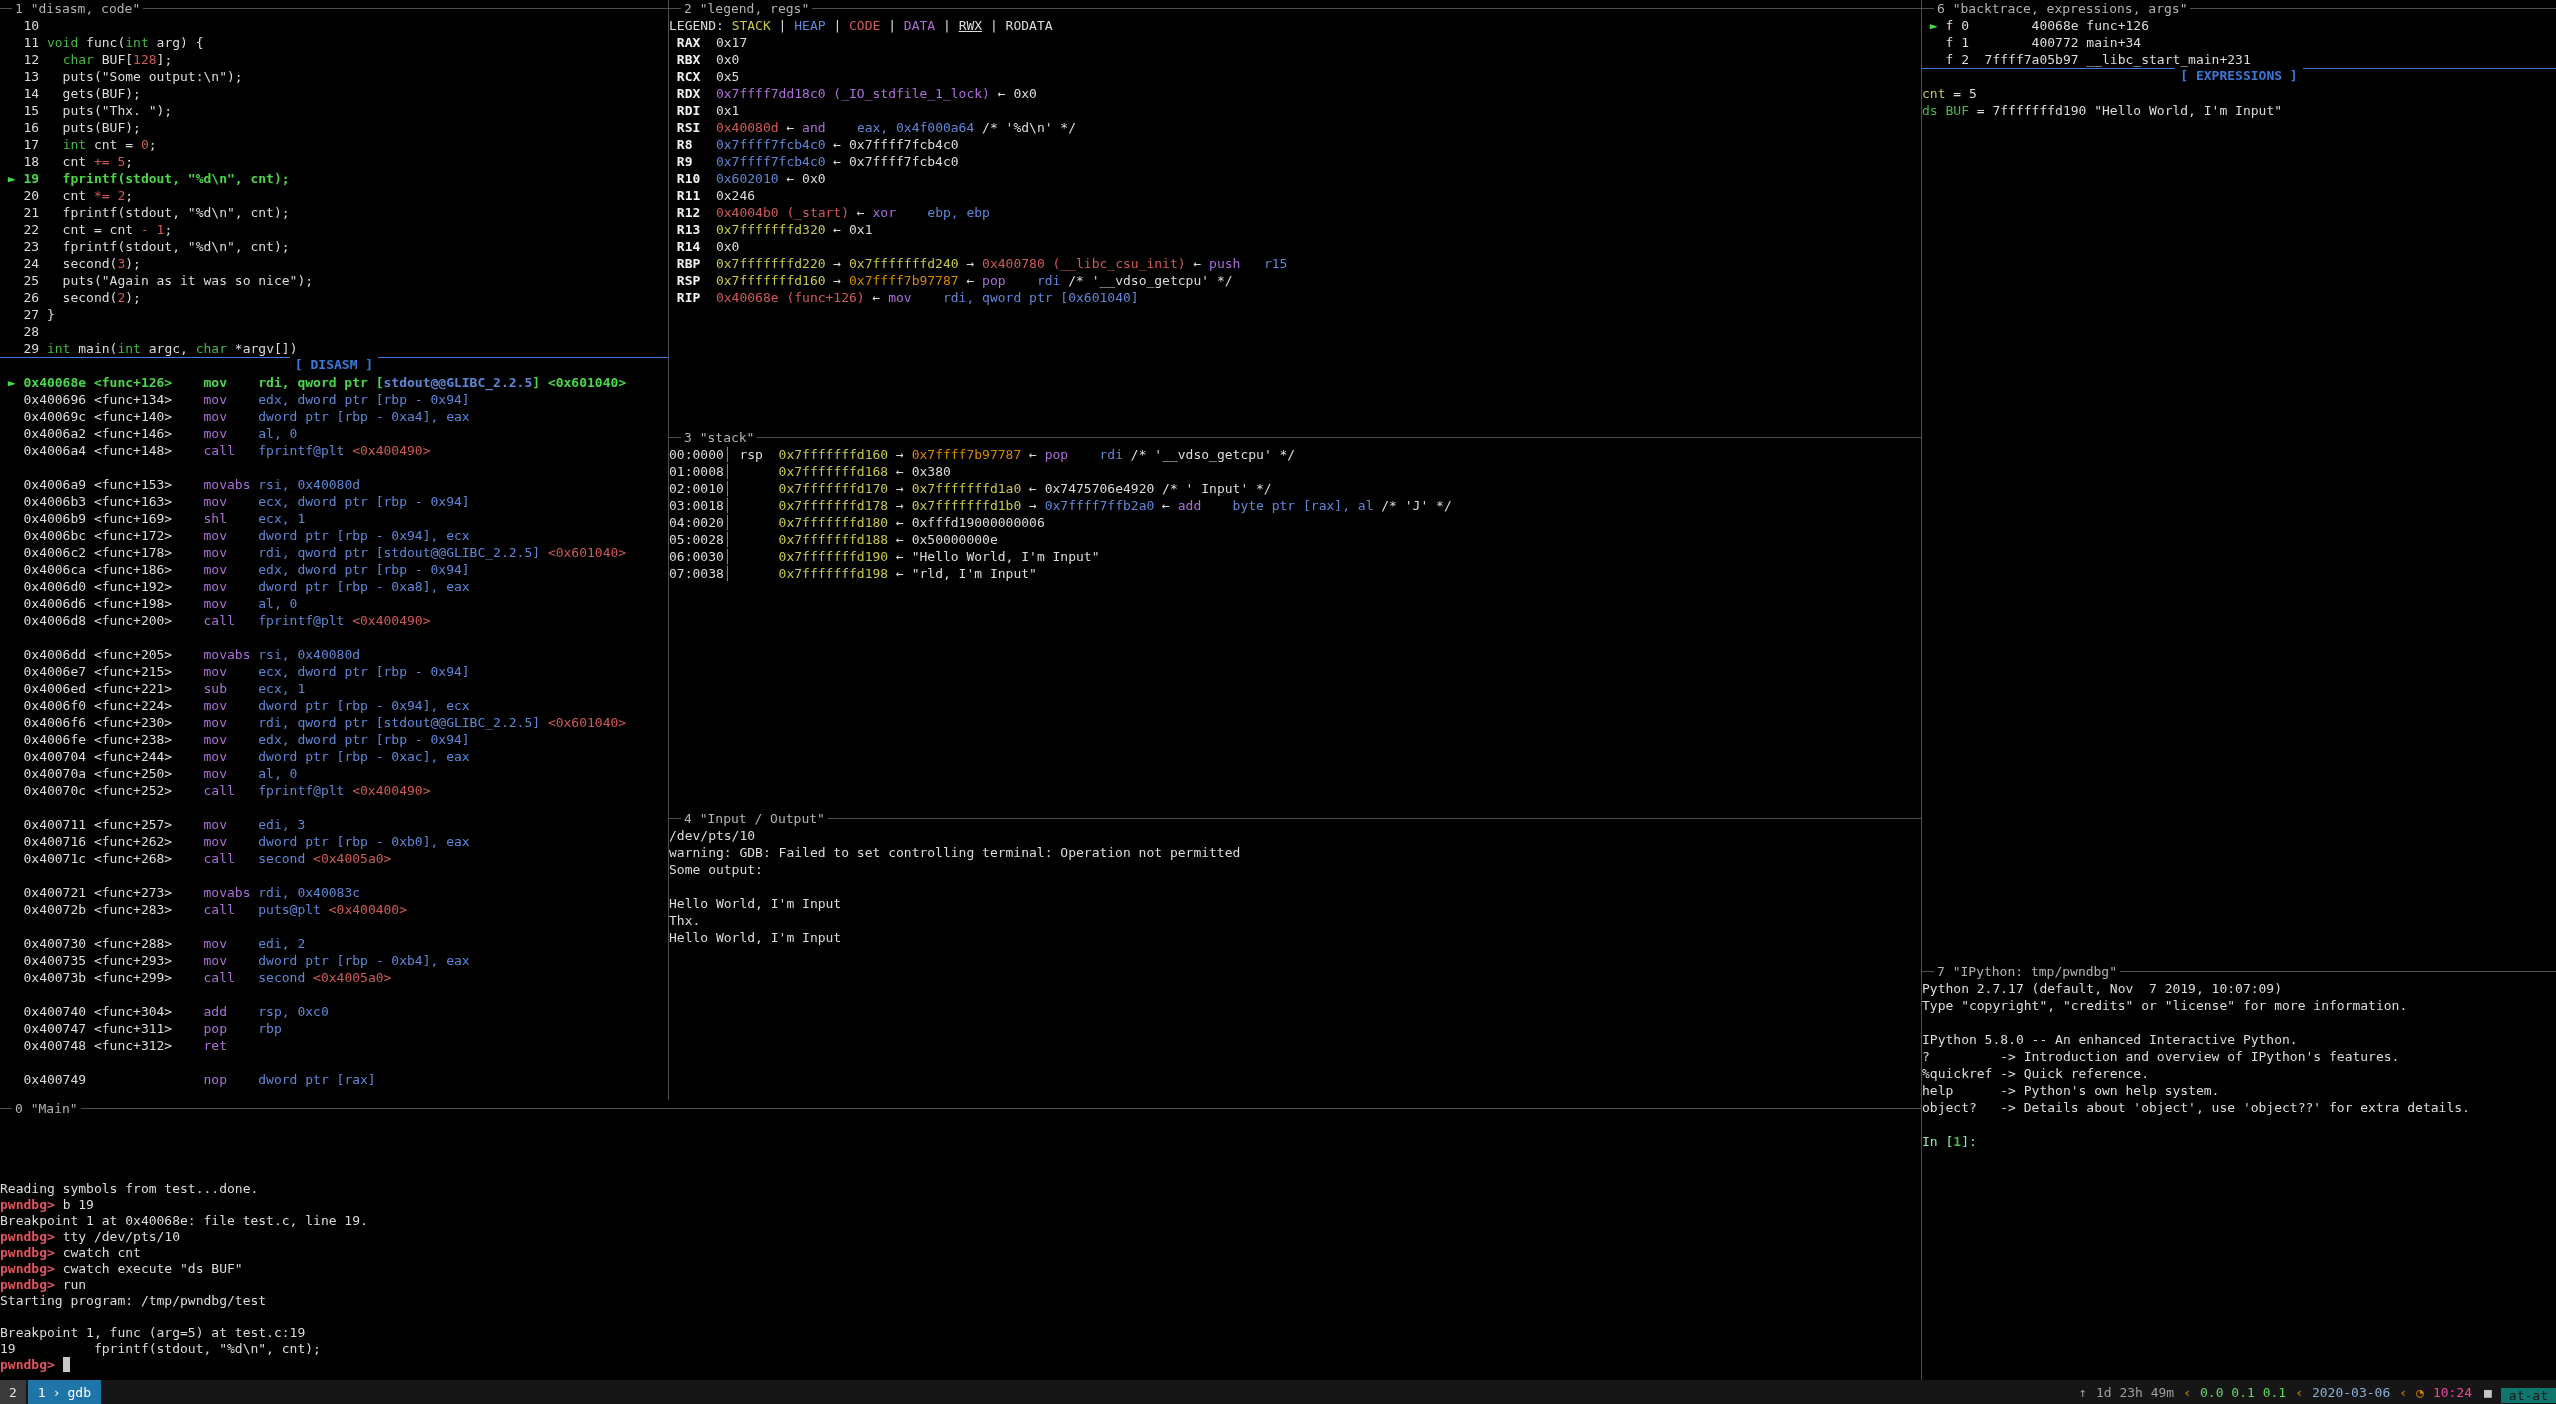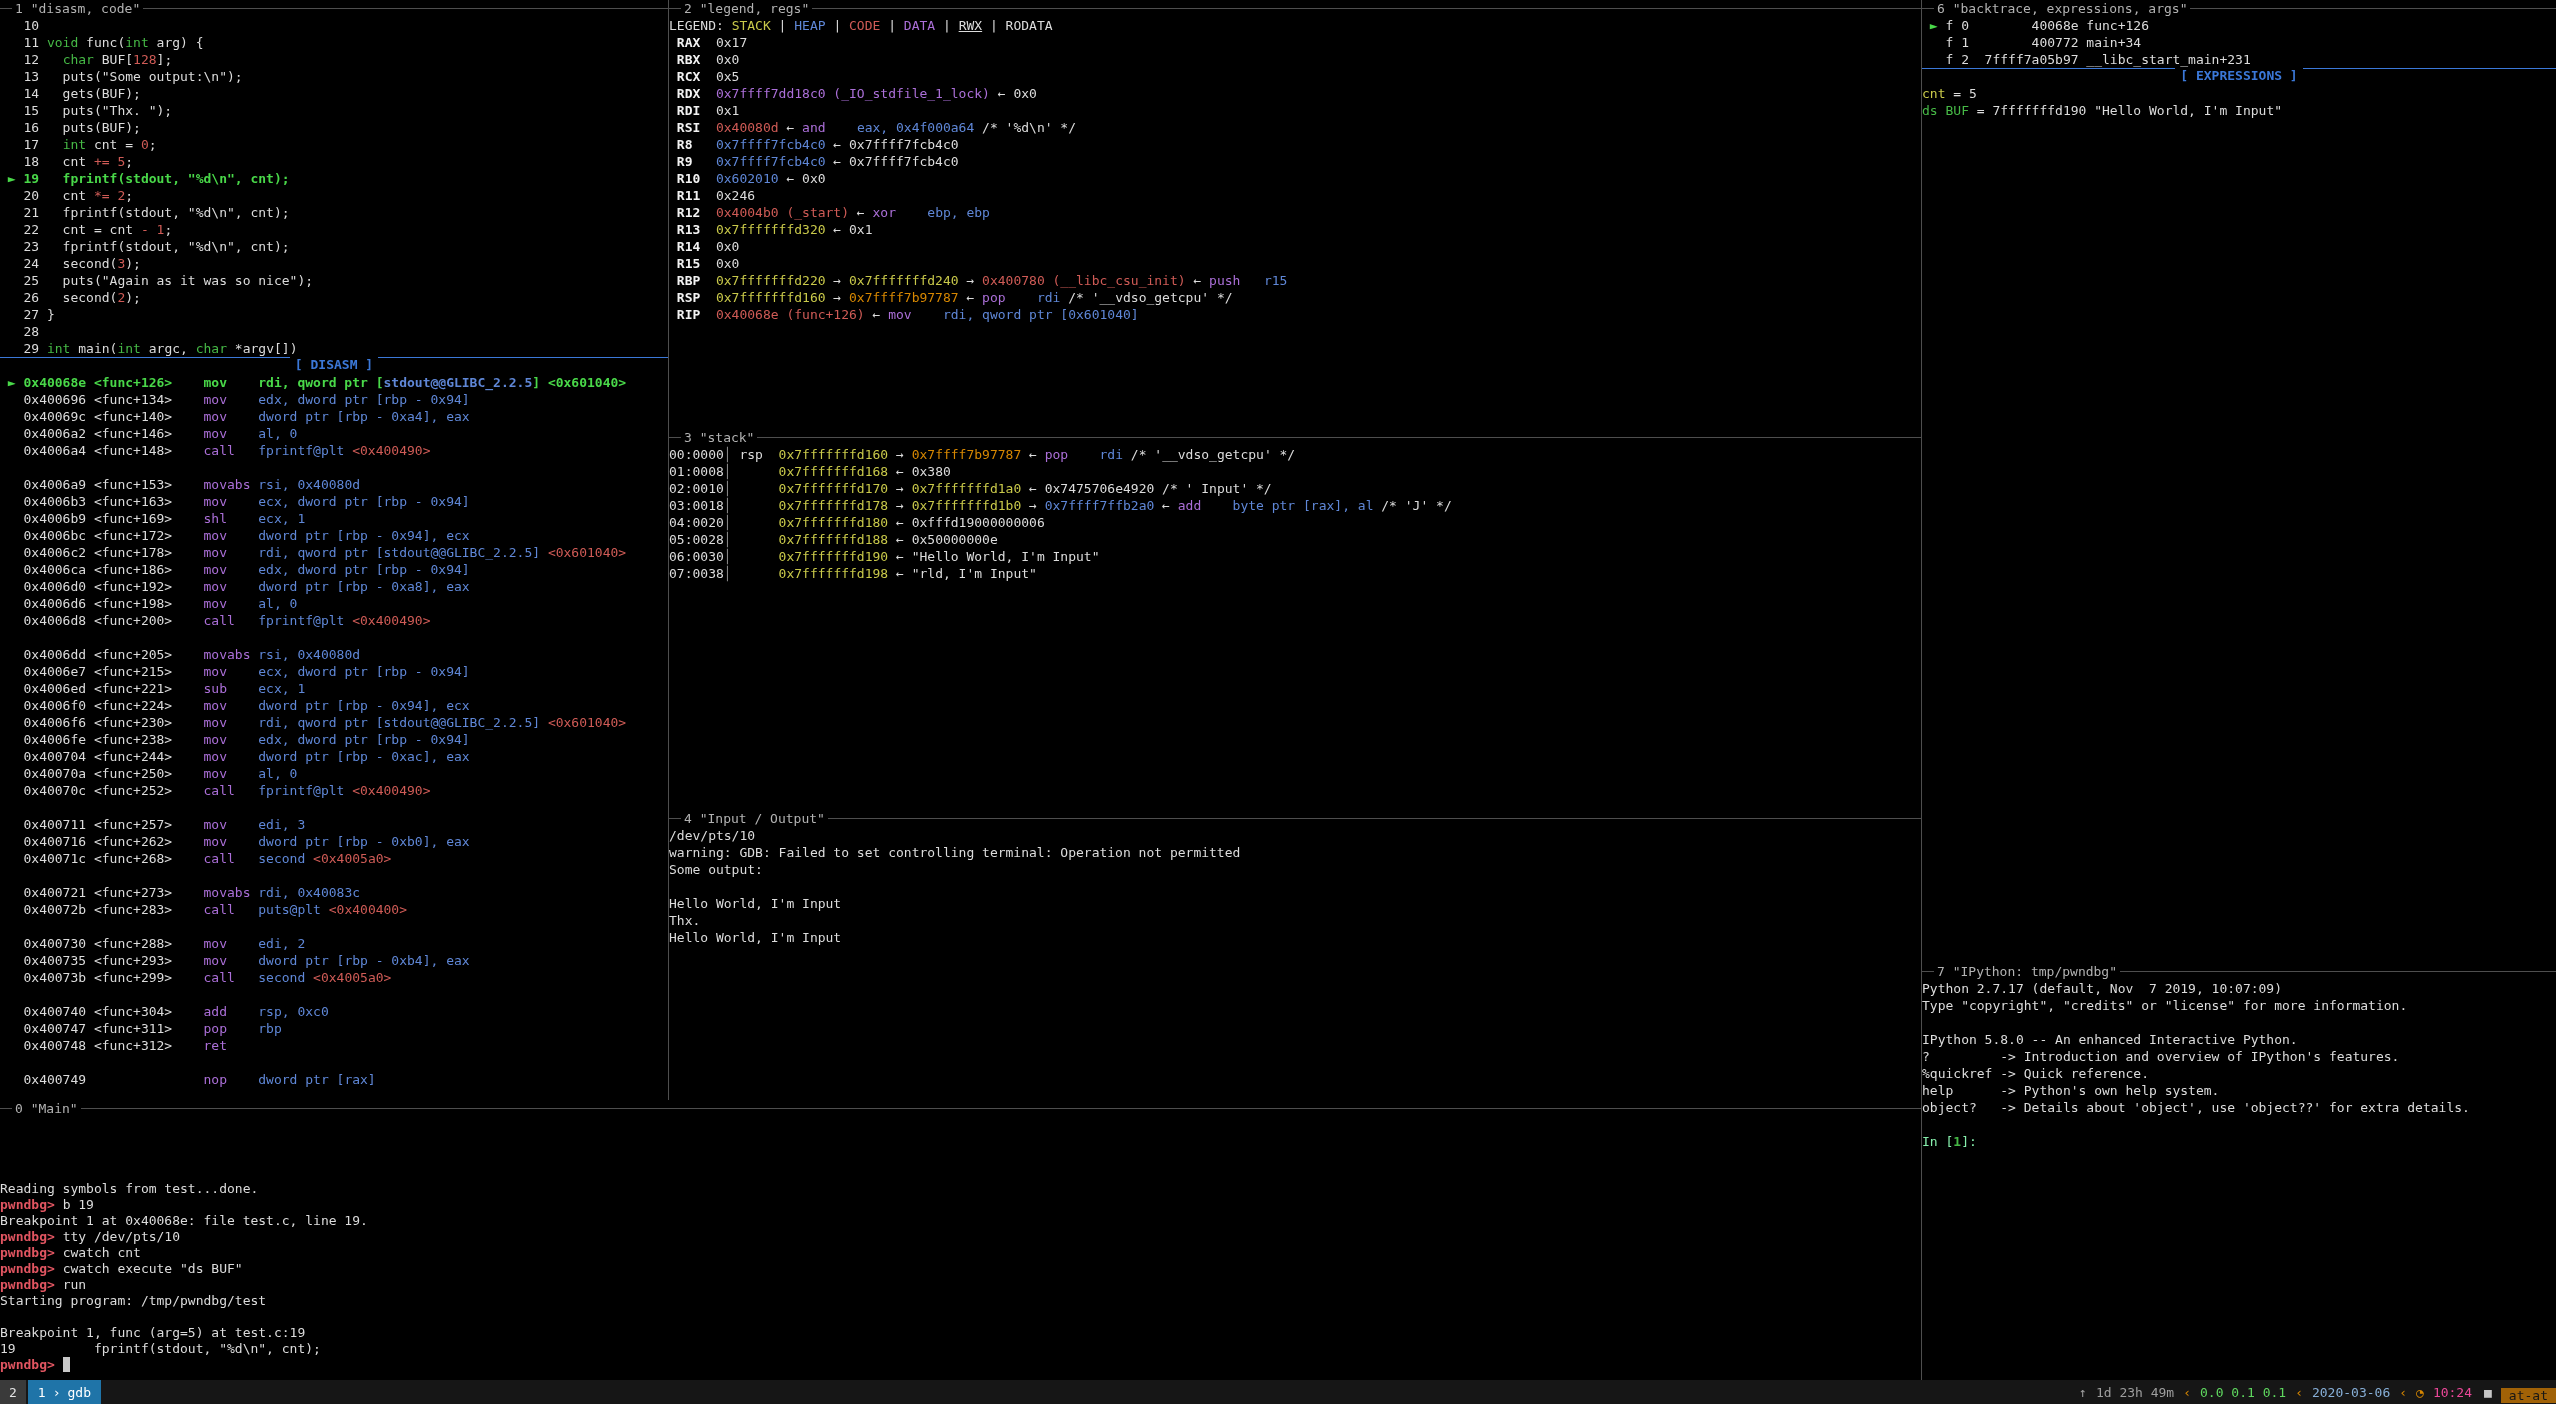--- a/index.html
+++ b/index.html
@@ -57,21 +57,21 @@
   .statusbar { height:24px; background:#161616; display:flex; align-items:stretch; color:#9e9e9e; }
   .sb-session { background:#3a3a3a; color:#e4e4e4; padding:0 9px; display:flex; align-items:center; }
   .sb-win { background:#1f74a8; color:#ffffff; padding:0 10px; margin-left:2px; display:flex; align-items:center; gap:7px; }
   .sb-right { margin-left:auto; display:flex; align-items:center; gap:9px; }
   .sb-sep   { color:#d78700; }
   .sb-load  { color:#5fd75f; }
   .sb-date  { color:#87afd7; }
   .sb-clock { color:#d78700; }
   .sb-time  { color:#ec4899; }
   .sb-hosticon { color:#c6c6c6; margin-left:3px; }
-  .sb-host  { background:#a16207; color:#161616; padding:0 8px; display:flex; align-items:center;margin-top:7px; }
+  .sb-host  { background:#0f766e; color:#161616; padding:0 8px; display:flex; align-items:center;margin-top:7px; }
 </style>
 </head>
 <body>
 
 <div class="screen">
   <div class="work">
 
     <div class="left-area">
       <div class="top-row">
 
@@ -170,21 +170,20 @@
                 <div class="line"><span class="c-wb"> RDX  </span><span class="c-p">0x7ffff7dd18c0 (_IO_stdfile_1_lock)</span><span> ← 0x0</span></div>
                 <div class="line"><span class="c-wb"> RDI  </span><span>0x1</span></div>
                 <div class="line"><span class="c-wb"> RSI  </span><span class="c-r">0x40080d</span><span> ← </span><span class="c-p">and    </span><span class="c-b">eax, 0x4f000a64</span><span> /* '%d\n' */</span></div>
                 <div class="line"><span class="c-wb"> R8   </span><span class="c-b">0x7ffff7fcb4c0</span><span> ← 0x7ffff7fcb4c0</span></div>
                 <div class="line"><span class="c-wb"> R9   </span><span class="c-b">0x7ffff7fcb4c0</span><span> ← 0x7ffff7fcb4c0</span></div>
                 <div class="line"><span class="c-wb"> R10  </span><span class="c-b">0x602010</span><span> ← 0x0</span></div>
                 <div class="line"><span class="c-wb"> R11  </span><span>0x246</span></div>
                 <div class="line"><span class="c-wb"> R12  </span><span class="c-r">0x4004b0 (_start)</span><span> ← </span><span class="c-p">xor    </span><span class="c-b">ebp, ebp</span></div>
                 <div class="line"><span class="c-wb"> R13  </span><span class="c-y">0x7fffffffd320</span><span> ← 0x1</span></div>
                 <div class="line"><span class="c-wb"> R14  </span><span>0x0</span></div>
-                <div class="line"><span class="c-wb"> R15  </span><span>0x0</span></div>
                 <div class="line"><span class="c-wb"> RBP  </span><span class="c-y">0x7fffffffd220</span><span> → </span><span class="c-y">0x7fffffffd240</span><span> → </span><span class="c-r">0x400780 (__libc_csu_init)</span><span> ← </span><span class="c-p">push   </span><span class="c-b">r15</span></div>
                 <div class="line"><span class="c-wb"> RSP  </span><span class="c-y">0x7fffffffd160</span><span> → </span><span class="c-o">0x7ffff7b97787</span><span> ← </span><span class="c-p">pop    </span><span class="c-b">rdi</span><span> /* '__vdso_getcpu' */</span></div>
                 <div class="line"><span class="c-wb"> RIP  </span><span class="c-r">0x40068e (func+126)</span><span> ← </span><span class="c-p">mov    </span><span class="c-b">rdi, qword ptr [0x601040]</span></div>
               </div>
           </div>
 
           <div id="pane-stack" class="pane">
             <div class="ptitle">
               <i class="dashpre"></i>
               <span class="plabel">3 "stack"</span>

